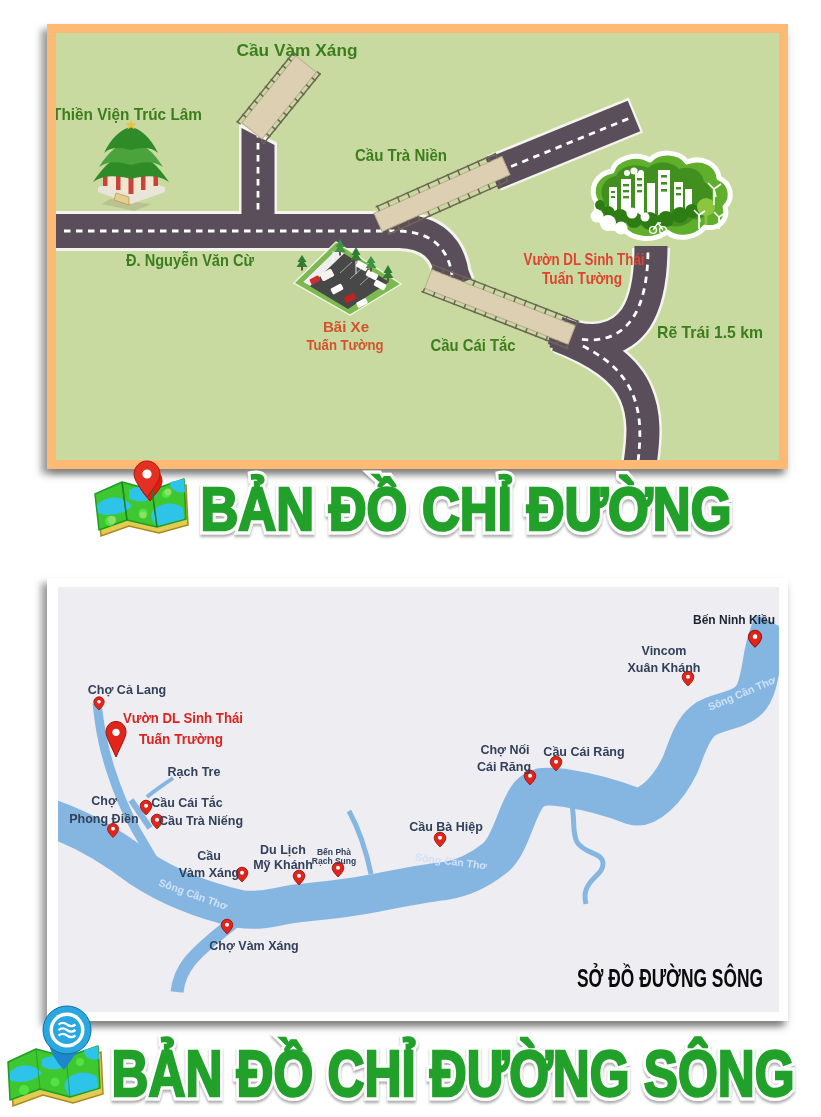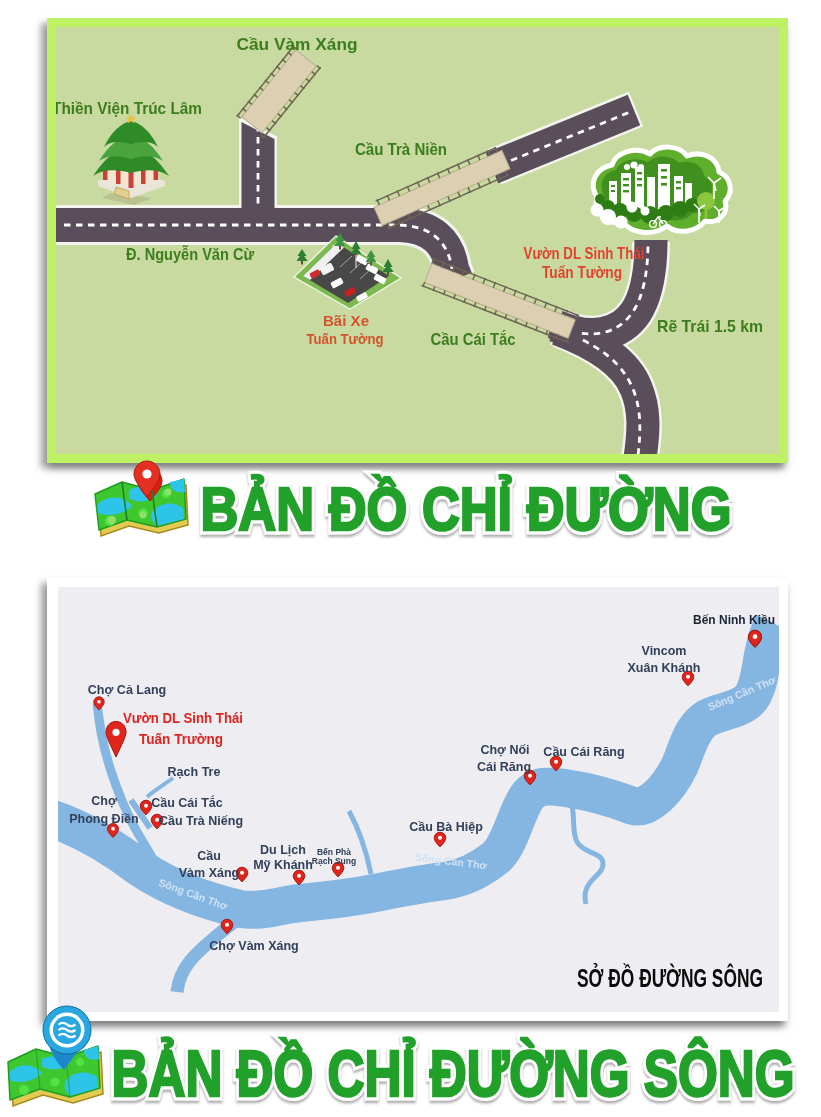--- a/index.html
+++ b/index.html
@@ -1,16 +1,16 @@
 <!DOCTYPE html>
 <html><head><meta charset="utf-8">
 <style>
 html,body{margin:0;padding:0;width:821px;height:1117px;background:#fff;overflow:hidden;font-family:"Liberation Sans",sans-serif;}
 .abs{position:absolute;}
-#m1{left:47px;top:18px;width:741px;height:445px;background:#bef264;box-shadow:-6px 5px 7px rgba(90,90,90,.55),0 7px 7px -2px rgba(90,90,90,.5);}
+#m1{left:47px;top:24px;width:741px;height:445px;background:#fdba74;box-shadow:-6px 5px 7px rgba(90,90,90,.55),0 7px 7px -2px rgba(90,90,90,.5);}
 #m2{left:47px;top:578px;width:741px;height:443px;background:#fff;box-shadow:-6px 5px 7px rgba(90,90,90,.55),0 7px 7px -2px rgba(90,90,90,.5);}
 svg{display:block}
 text{font-family:"Liberation Sans",sans-serif;}
 </style></head>
 <body>
 
 <div id="m1" class="abs">
 <svg class="abs" style="left:9px;top:9px" width="723" height="427" viewBox="56 16 723 427">
 
   <rect x="56" y="16" width="723" height="427" fill="#c8daa0"></rect>

